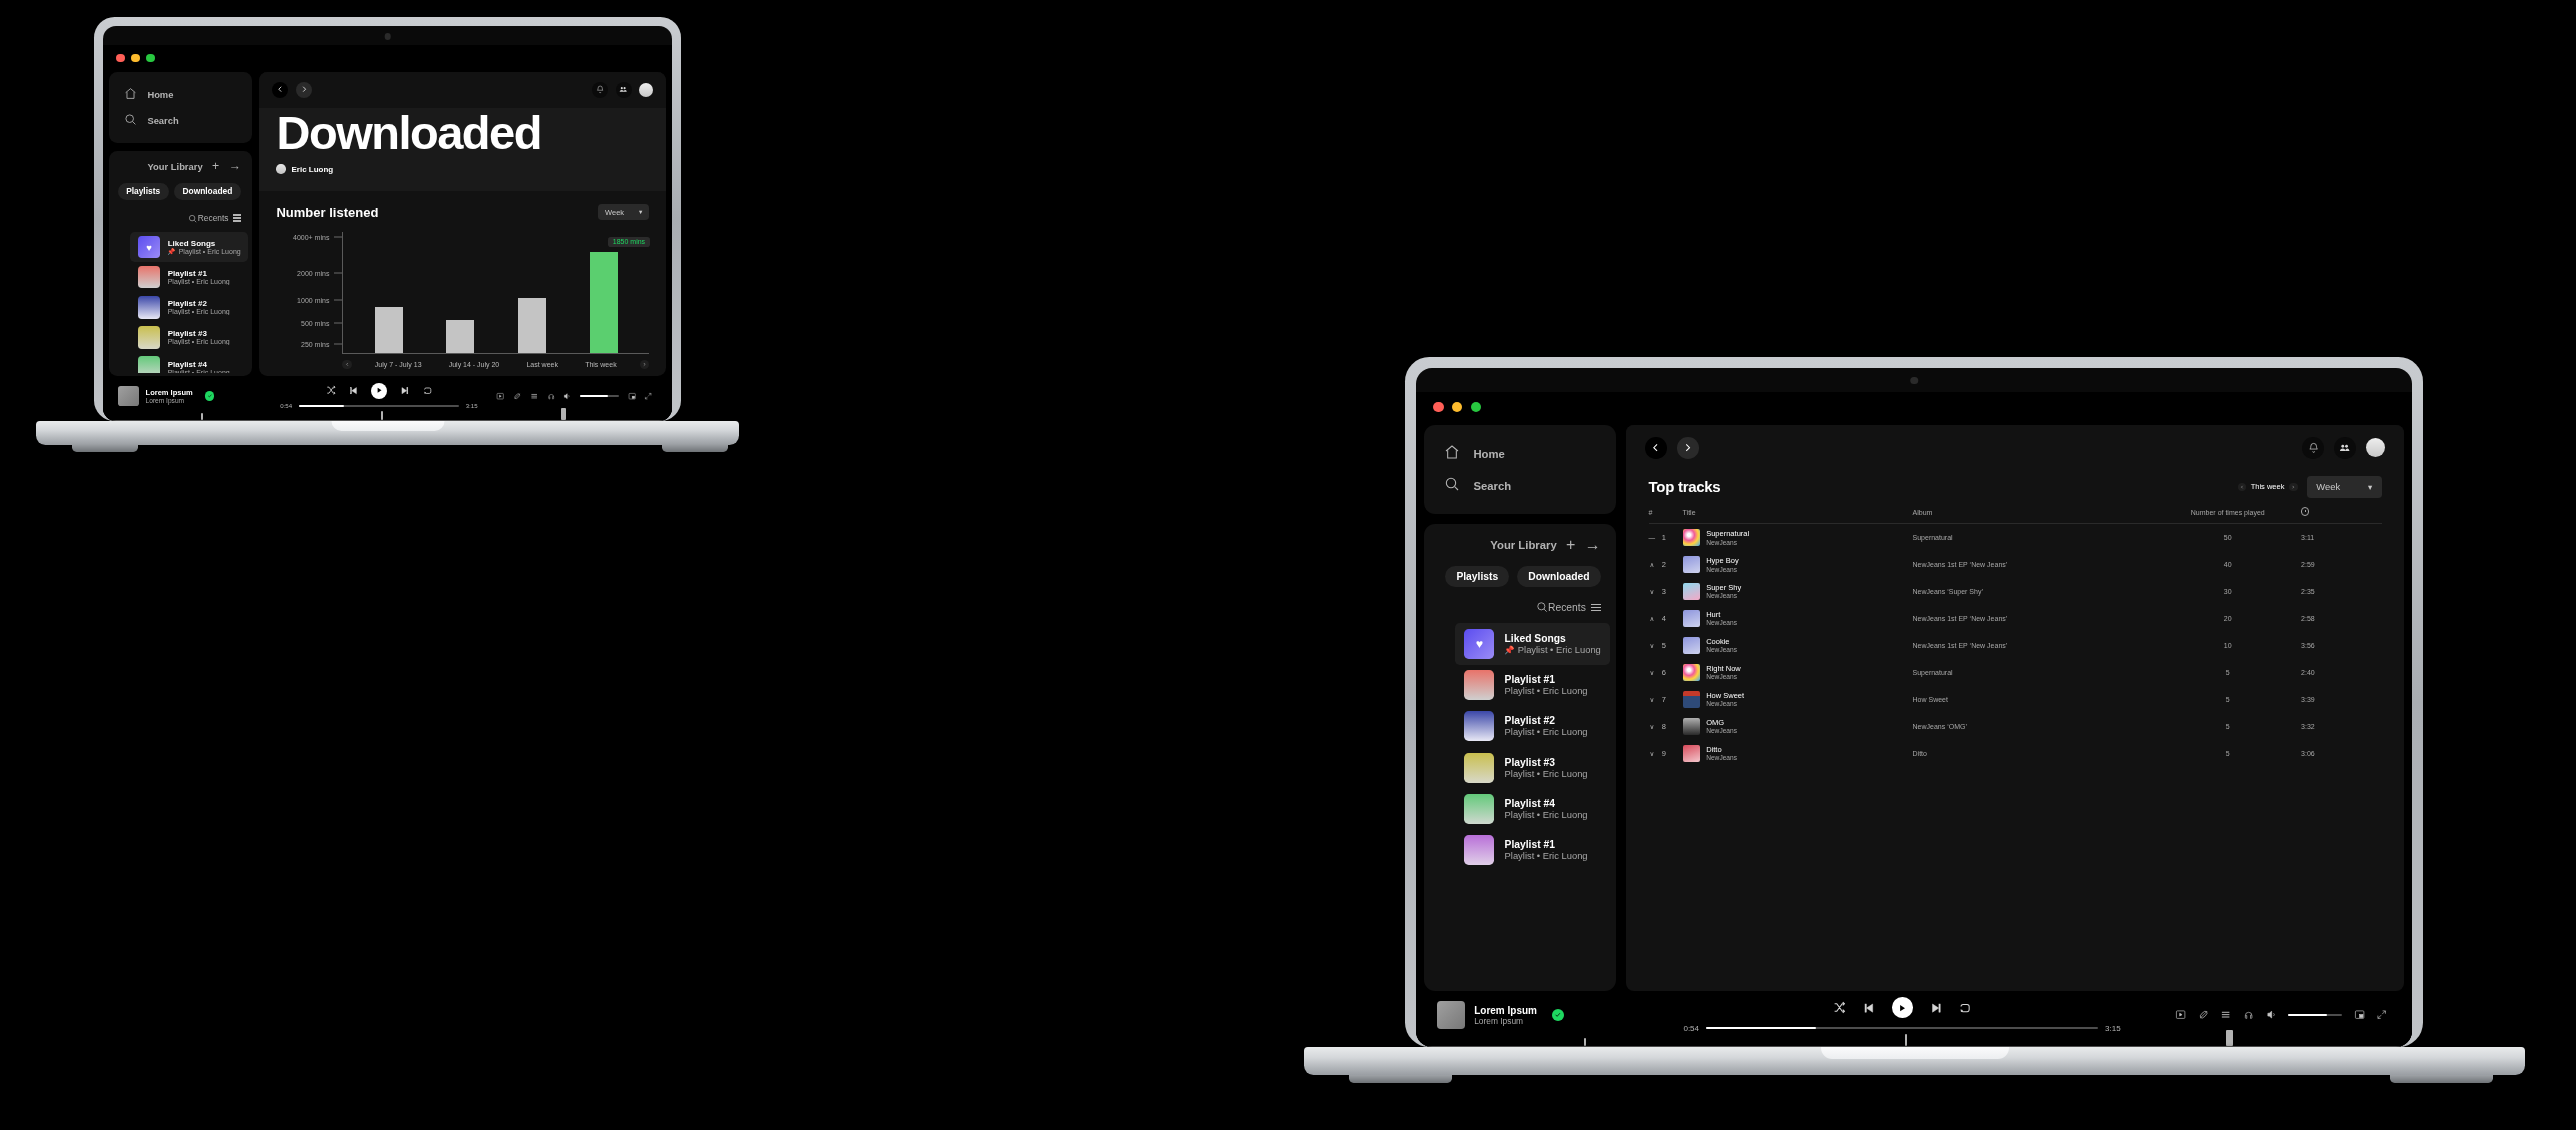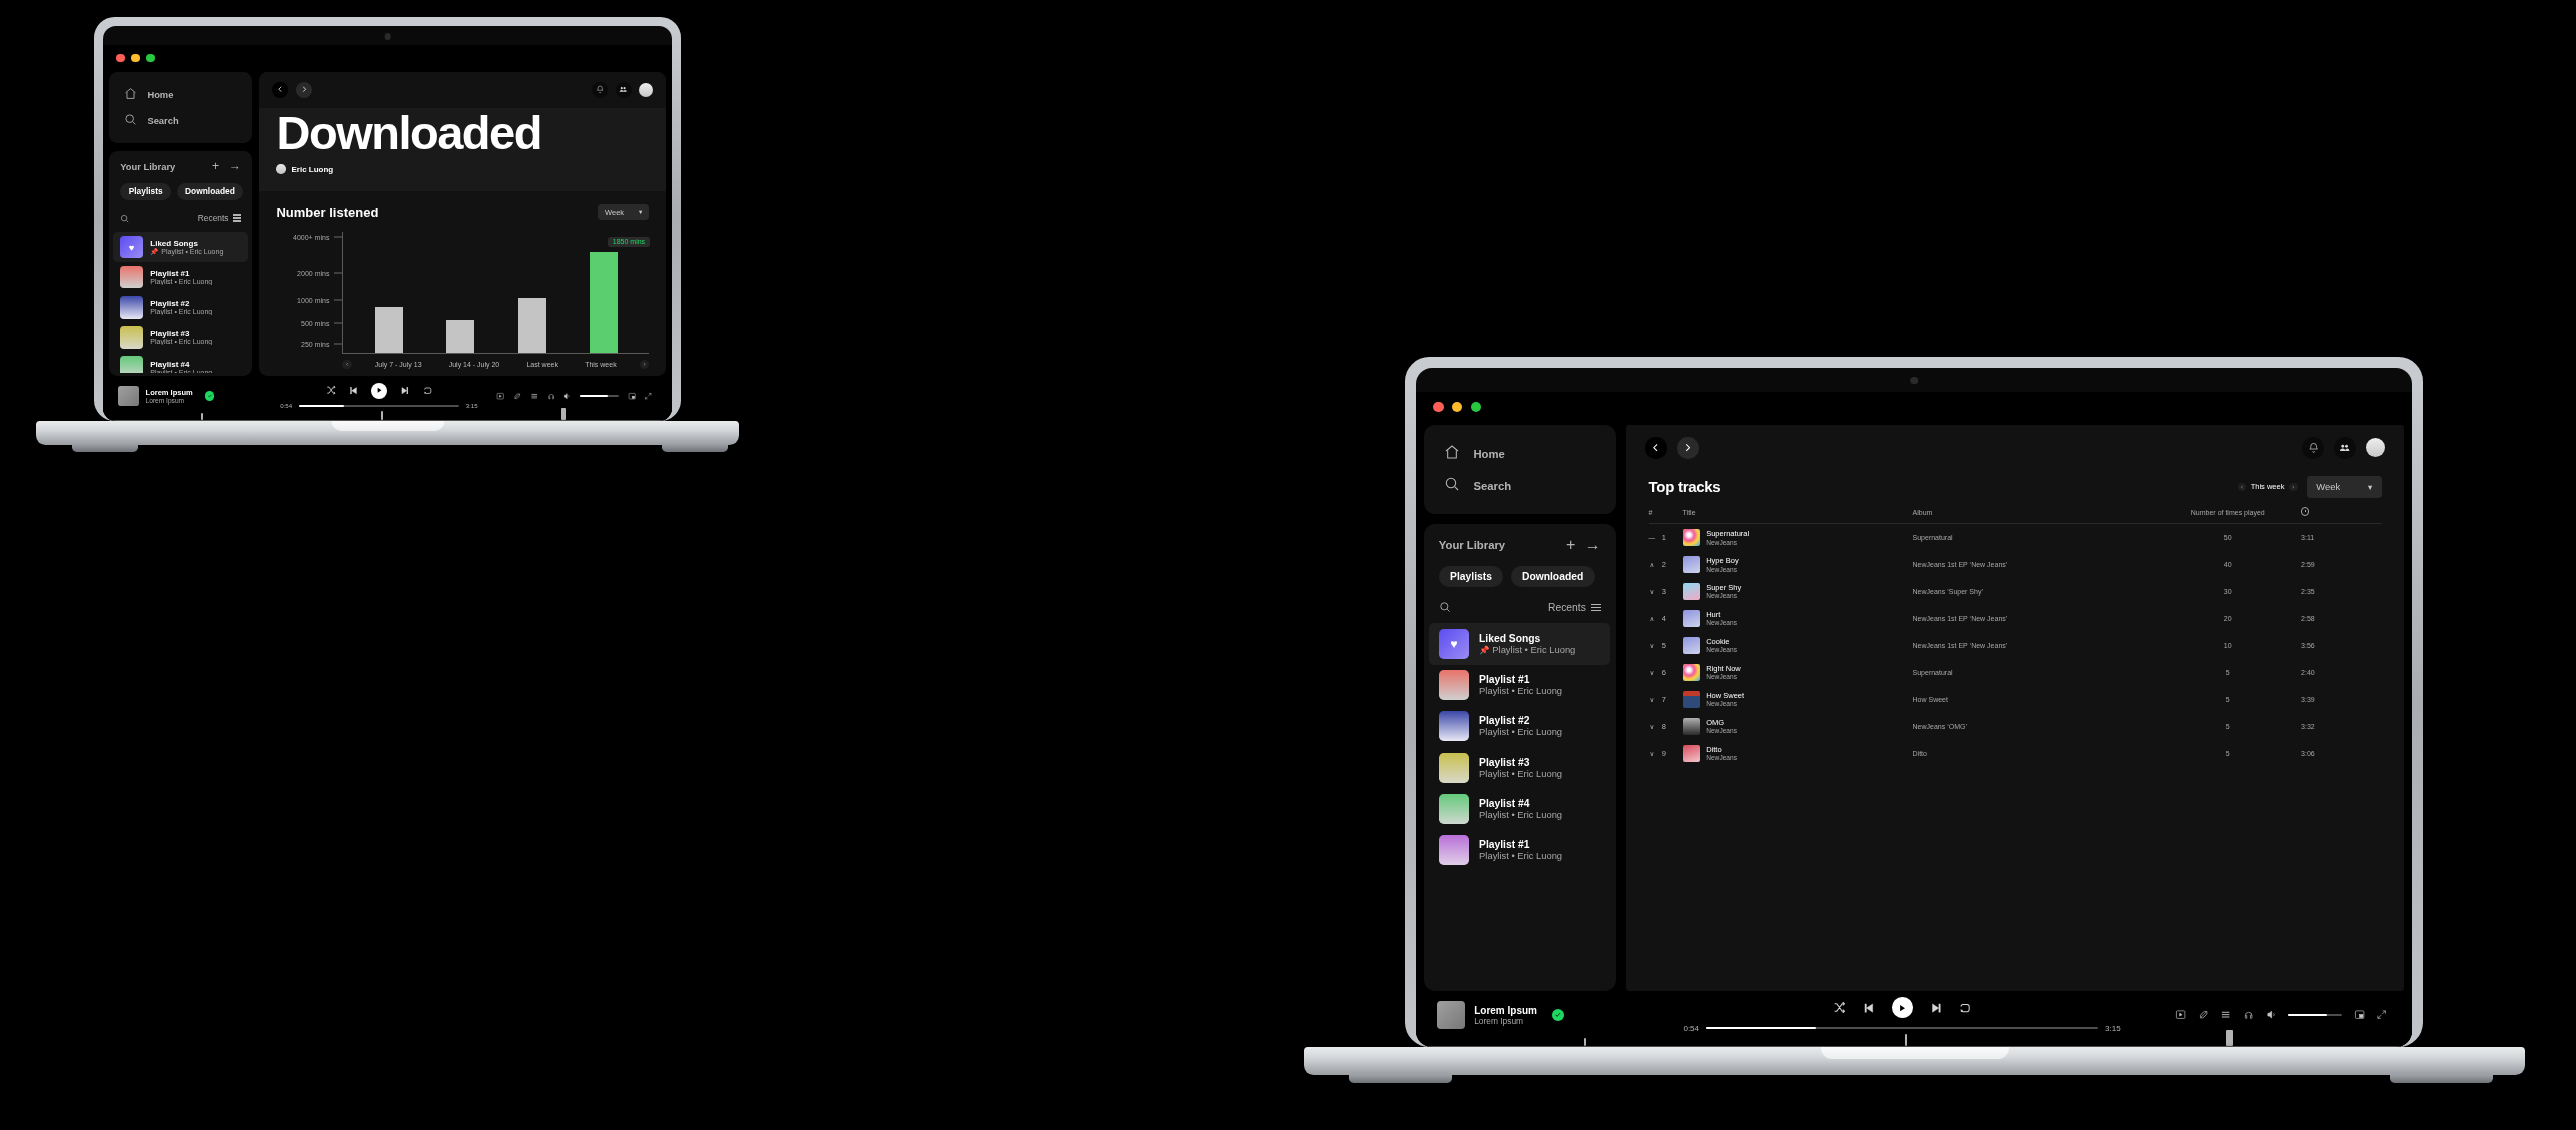--- a/index.html
+++ b/index.html
@@ -52,21 +52,21 @@
   .body-row { display:flex; gap:7.5px; flex:1; min-height:0; margin-top:20.6px; }
 
   
   .sidebar { width:143px; display:flex; flex-direction:column; gap:7.5px; flex:none; }
   .nav-card { background:#121212; border-radius:8.4px; padding:9.4px 3.8px; }
   .nav-item { display:flex; align-items:center; gap:10.3px; padding:4.7px 11.3px; cursor:pointer; }
   .nav-item span.lbl { color:#b3b3b3; font-size:9.4px; font-weight:700; }
   .nav-item svg { width:13px; height:13px; stroke:#b3b3b3; fill:none; stroke-width:1.6; }
 
   .lib-card { background:#121212; border-radius:8.4px; padding:9.4px 0 3.8px 0; flex:1;
-    display:flex; flex-direction:column; min-height:0; }
+    display:flex; flex-direction:column; min-height:0;align-items:flex-end; }
   .lib-head { display:flex; align-items:center; padding:0 11.3px 0 11.3px; }
   .lib-head .bars { display:flex; gap:1.4px; align-items:flex-end; margin-right:8.4px; }
   .lib-head .bars i { display:block; width:1.9px; background:#b3b3b3; border-radius:0.9px; }
   .lib-title { color:#b3b3b3; font-size:9.4px; font-weight:700; flex:1; }
   .lib-head .act { color:#b3b3b3; font-size:12.2px; margin-left:9.4px; cursor:pointer; line-height:1; }
 
   .chips { display:flex; gap:5.6px; padding:10.3px 11.3px 0 11.3px; }
   .chip { background:#232323; color:#fff; font-size:8.4px; font-weight:600;
     padding:3.8px 8.4px; border-radius:19px; cursor:pointer; }
 
@@ -628,21 +628,21 @@
                       <div class="cover" style="width:30px;height:30px;border-radius:4.7px;background:linear-gradient(180deg,#b86fd8,#e0cfe8)"></div>
                       <div class="pmeta">
                         <div class="pname" style="font-size:10.3px">Playlist #1</div>
                         <div class="psub" style="font-size:9.4px">Playlist • Eric Luong</div>
                       </div>
                     </div>
                   </div>
                 </div>
               </div>
 
-              <div class="main" style="border-radius:3px;">
+              <div class="main" style="border-radius:8px;">
                 <div class="topbar" style="height:45px; padding:0 19px; gap:10.3px;">
                   <div class="navbtn" style="width:21.6px;height:21.6px;">
                     <svg viewBox="0 0 24 24" style="width:11.3px;height:11.3px;">
                         <path d="M15 5l-7 7 7 7"></path>
                       </svg>
                   </div>
                   <div class="navbtn dim" style="width:21.6px;height:21.6px;">
                     <svg viewBox="0 0 24 24" style="width:11.3px;height:11.3px;">
                         <path d="M9 5l7 7-7 7"></path>
                       </svg>

